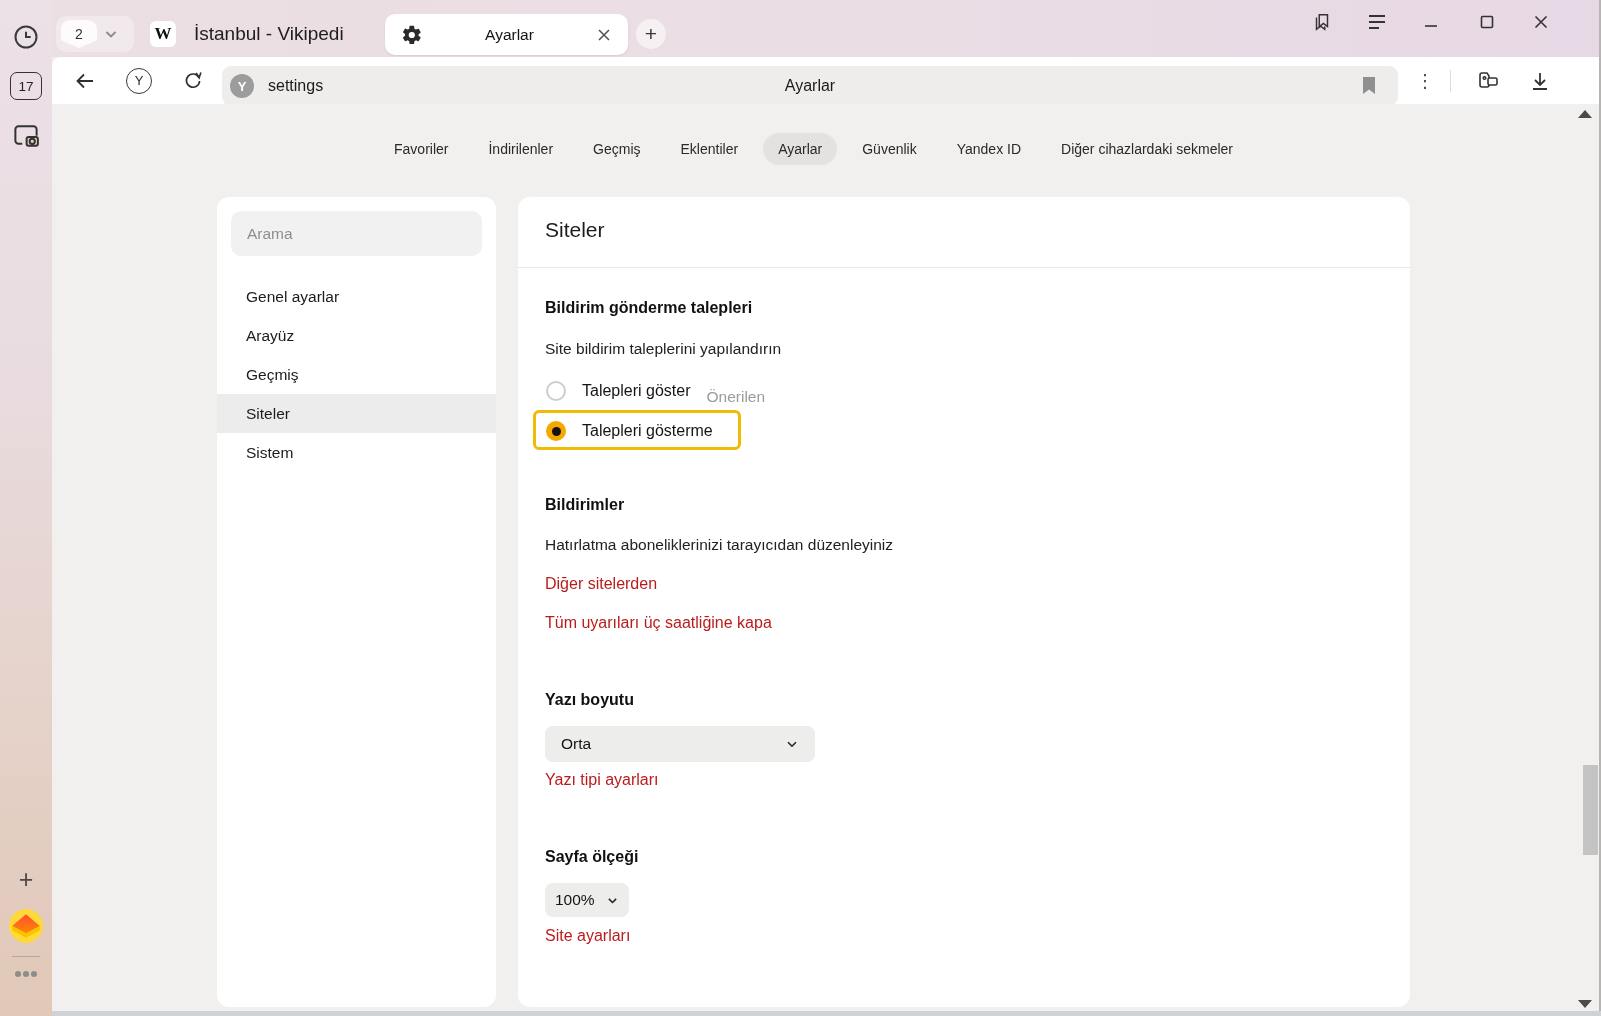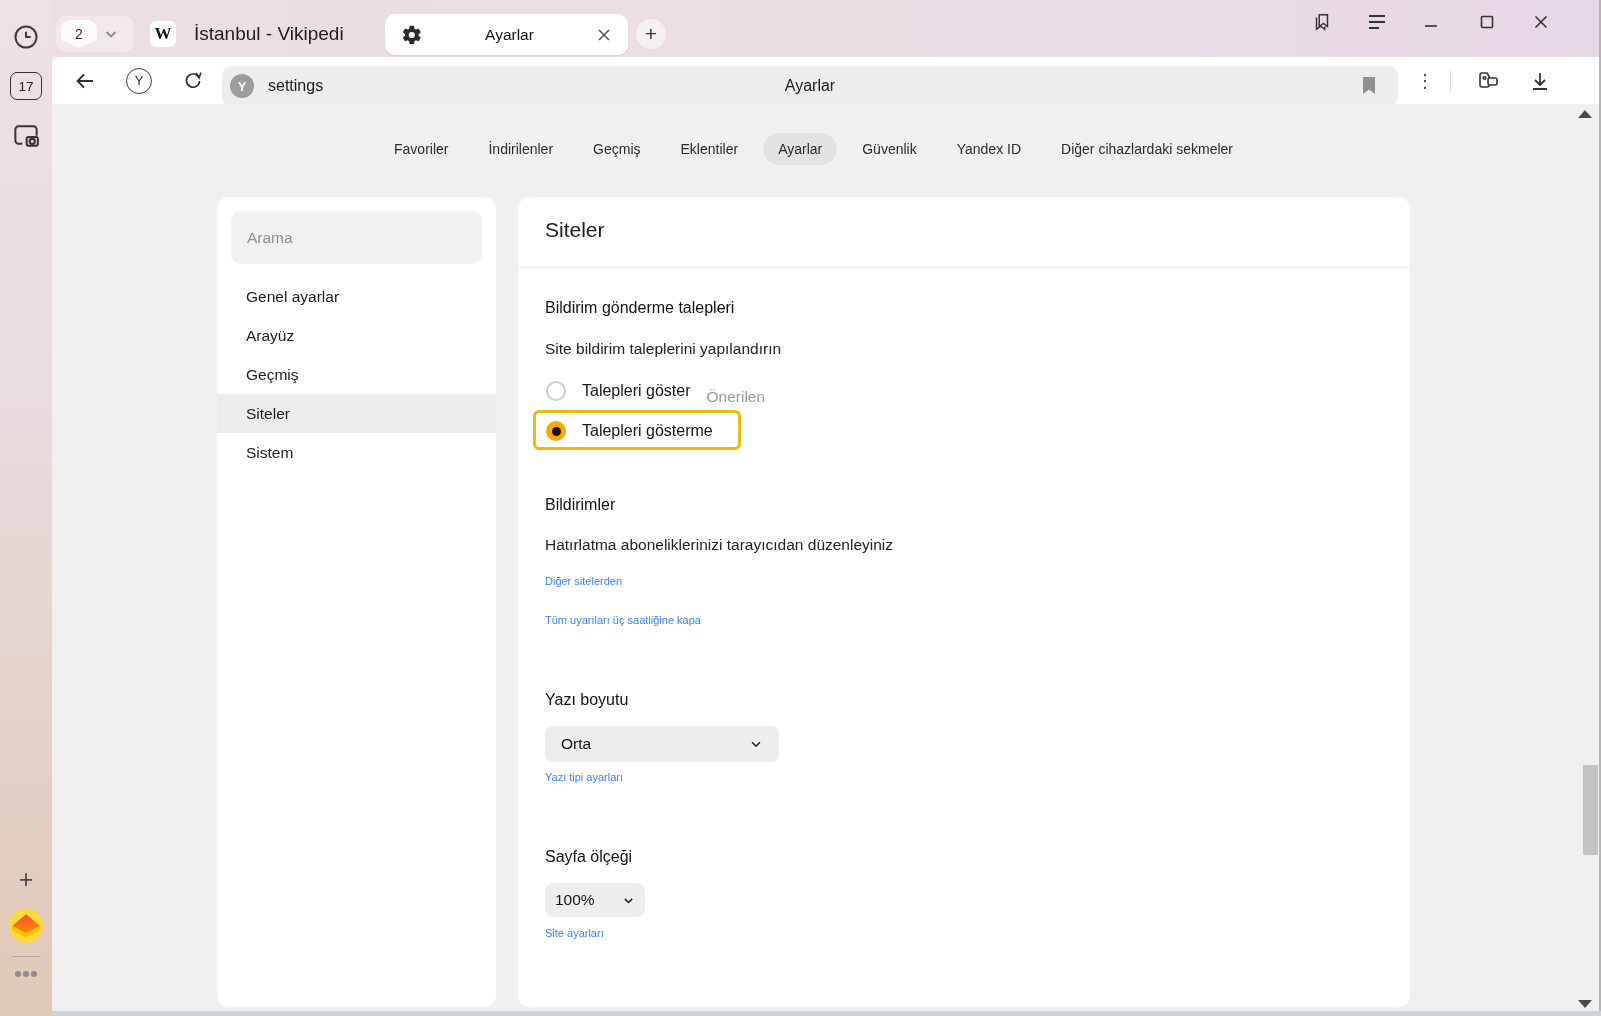--- a/index.html
+++ b/index.html
@@ -38,33 +38,33 @@
   .url-text{left:46px;top:0;height:40px;display:flex;align-items:center;font-size:16px;color:#1b1b1b;}
   .url-title{left:0;top:0;width:1176px;height:40px;display:flex;align-items:center;justify-content:center;
     font-size:16px;color:#1b1b1b;pointer-events:none;}
   
   .content-bg{left:52px;top:104px;width:1549px;height:912px;background:#f1f0ee;}
   .navtabs{left:217px;top:133px;width:1193px;display:flex;justify-content:center;gap:10px;}
   .navtab{padding:8px 15px;font-size:14px;color:#2a2a2a;border-radius:17px;cursor:pointer;white-space:nowrap;}
   .navtab.active{background:#e3e2e0;}
   .panel{background:#fff;border-radius:12px;}
   .sidebar-panel{left:217px;top:197px;width:279px;height:810px;}
-  .search-input{position:absolute;left:14px;top:14px;width:219px;height:53px;background:#f1f1f1;
+  .search-input{position:absolute;left:14px;top:14px;width:219px;height:45px;background:#f1f1f1;
     border:none;border-radius:10px;padding:0 16px;font-size:15.5px;color:#1c1c1c;outline:none;
     font-family:"Liberation Sans","DejaVu Sans",sans-serif;}
   .search-input::placeholder{color:#8e8e8e;}
   .side-item{position:absolute;left:0;width:279px;height:39px;display:flex;align-items:center;
     padding-left:29px;box-sizing:border-box;font-size:15.5px;cursor:pointer;}
   .side-item.selected{background:#ececec;}
   .main-panel{left:518px;top:197px;width:892px;height:810px;}
   .page-title{position:absolute;left:27px;top:21px;font-size:21px;color:#1c1c1c;}
   .hr{position:absolute;left:0;top:70px;width:892px;height:1px;background:#e9e9e9;}
-  .sec-h{position:absolute;left:27px;font-size:16px;font-weight:400;color:#111;}
+  .sec-h{position:absolute;left:27px;font-size:16px;font-weight:700;color:#111;}
   .sec-p{position:absolute;left:27px;font-size:15.5px;color:#222;text-align:center;}
-  .blink{position:absolute;left:27px;font-size:11px;color:#3b82f6;text-decoration:none;cursor:pointer;}
+  .blink{position:absolute;left:27px;font-size:16px;color:#b91c1c;text-decoration:none;cursor:pointer;}
   .radio-row{position:absolute;left:28px;display:flex;align-items:center;gap:16px;height:24px;}
   .radio{width:20px;height:20px;border-radius:50%;box-sizing:border-box;cursor:pointer;flex:0 0 auto;}
   .radio.off{background:#fff;border:2px solid #cdcdcd;}
   .radio.on{background:#f6a800;display:flex;align-items:center;justify-content:center;}
   .radio.on::after{content:"";width:9px;height:9px;border-radius:50%;background:#141414;}
   .radio-label{font-size:16px;color:#141414;cursor:pointer;}
   .radio-badge{font-size:15.5px;color:#9b9b9b;margin-top:11px;}
   .hl-box{position:absolute;left:15px;top:213px;width:208px;height:40px;border:3px solid #eebc05;
     border-radius:6px;box-sizing:border-box;pointer-events:none;}
   .select{position:absolute;left:27px;background:#ededec;border-radius:8px;display:flex;
@@ -261,30 +261,30 @@
       <div class="radio on"></div>
       <div class="radio-label">Talepleri gösterme</div>
     </div>
 
     <div class="sec-h" style="top:299px;">Bildirimler</div>
     <div class="sec-p" style="top:339px;">Hatırlatma aboneliklerinizi tarayıcıdan düzenleyiniz</div>
     <a class="blink" style="top:378px;">Diğer sitelerden</a>
     <a class="blink" style="top:417px;">Tüm uyarıları üç saatliğine kapa</a>
 
     <div class="sec-h" style="top:494px;">Yazı boyutu</div>
-    <div class="select" style="top:529px;width:234px;height:36px;padding:0 16px;">
+    <div class="select" style="top:529px;width:270px;height:36px;padding:0 16px;">
       <div class="val">Orta</div>
       <svg style="margin-left:auto;" width="14" height="14" viewBox="0 0 16 16" fill="none" stroke="#222" stroke-width="1.8">
           <path d="M3.5 6l4.5 4.5L12.5 6"></path>
         </svg>
     </div>
     <a class="blink" style="top:574px;">Yazı tipi ayarları</a>
 
     <div class="sec-h" style="top:651px;">Sayfa ölçeği</div>
-    <div class="select" style="top:686px;width:100px;height:34px;padding:9px 10px;">
+    <div class="select" style="top:686px;width:84px;height:34px;padding:9px 10px;">
       <div class="val">100%</div>
       <svg style="margin-left:auto;" width="13" height="13" viewBox="0 0 16 16" fill="none" stroke="#222" stroke-width="1.8">
           <path d="M3.5 6l4.5 4.5L12.5 6"></path>
         </svg>
     </div>
     <a class="blink" style="top:730px;">Site ayarları</a>
   </div>
 
   <div class="abs tri-up"></div>
   <div class="abs scroll-thumb"></div>

